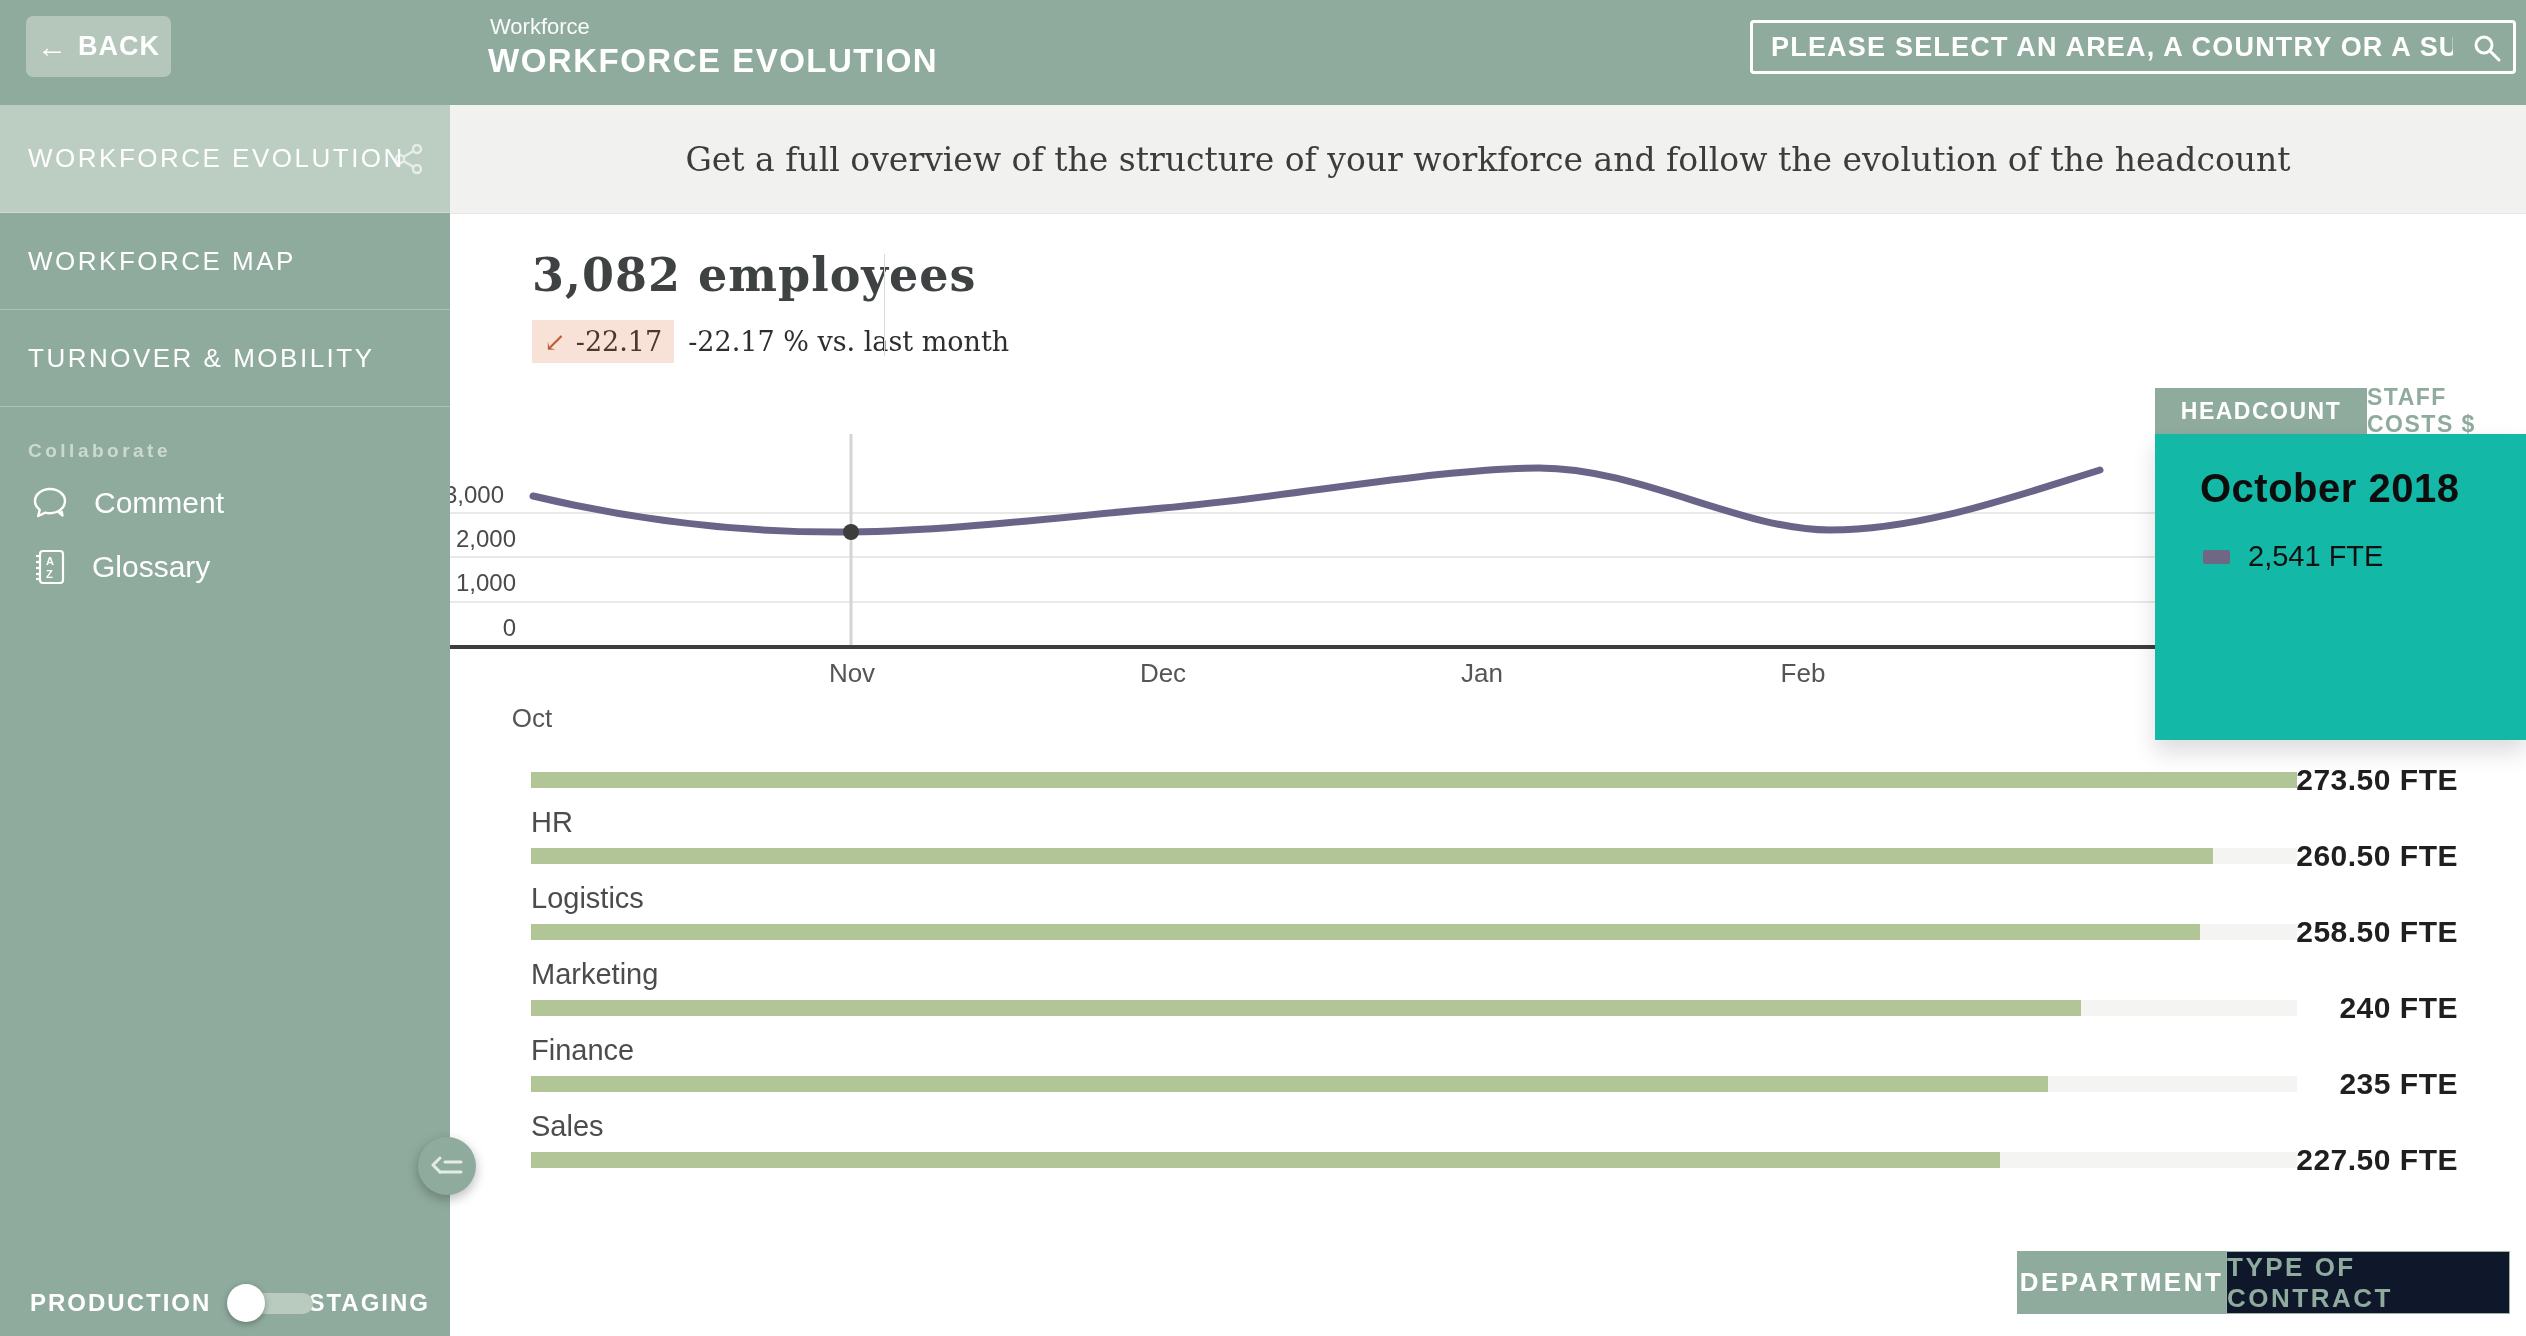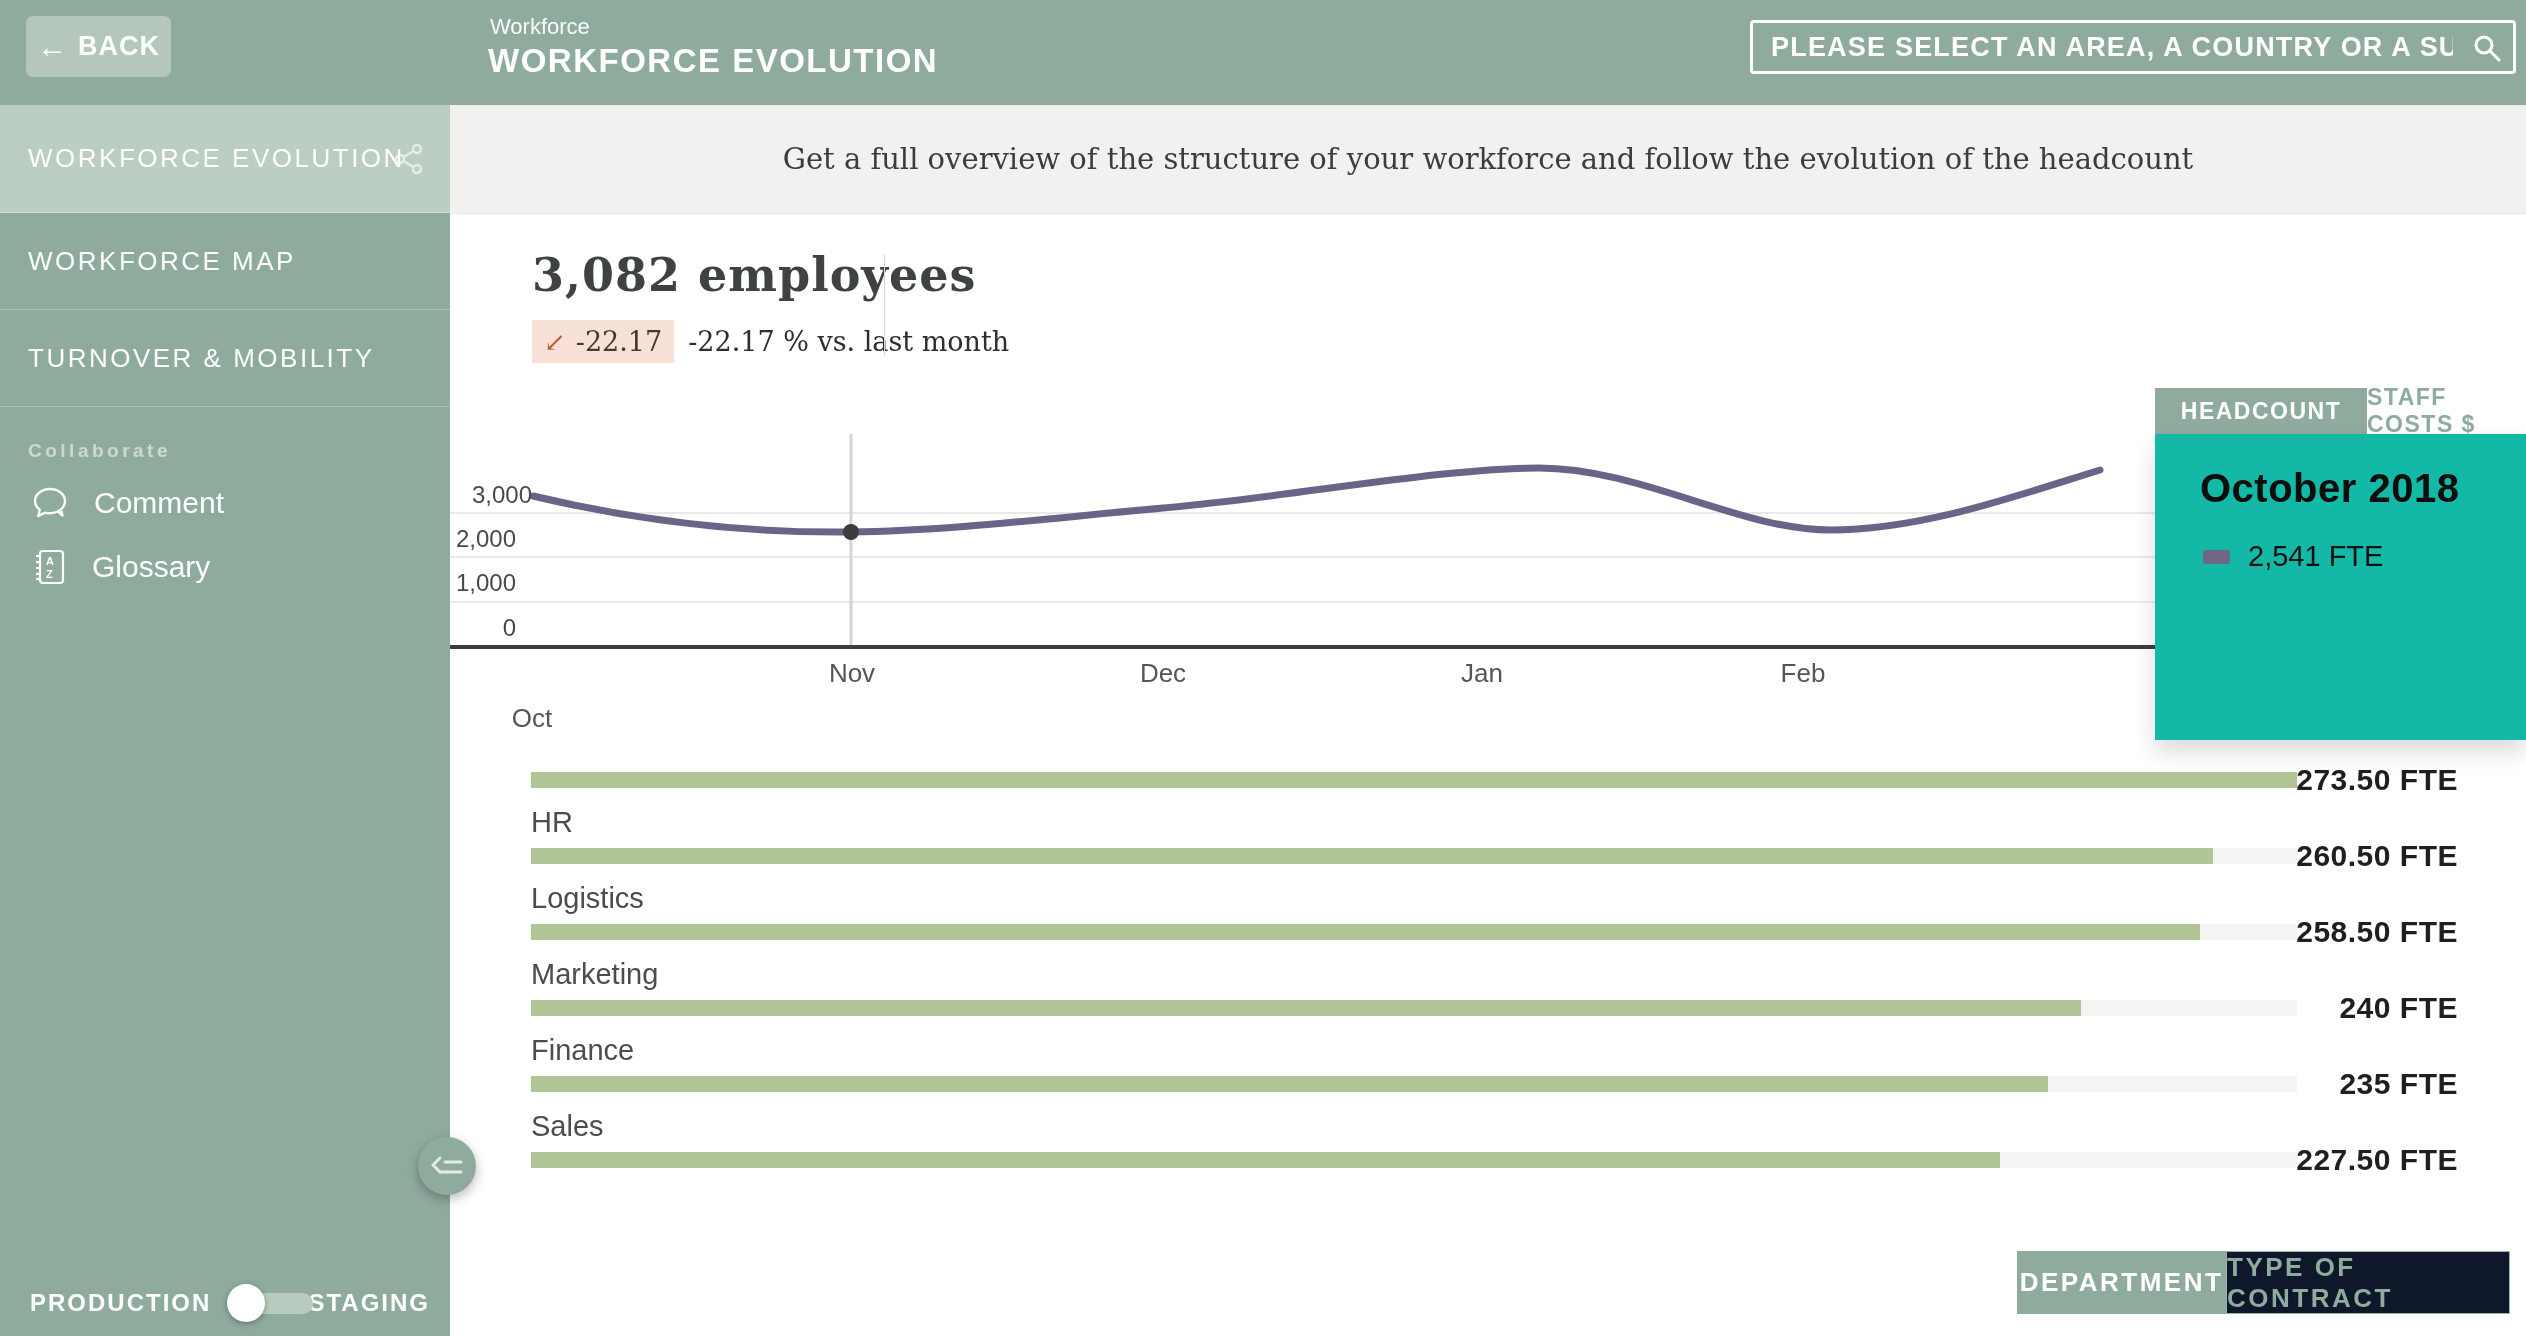--- a/index.html
+++ b/index.html
@@ -40,21 +40,21 @@
   .toggle-track { position:absolute; left:14px; top:10px; width:72px; height:21px; border-radius:11px; background:#b9cabf; }
   .toggle-knob { position:absolute; left:0; top:1px; width:38px; height:38px; border-radius:50%; background:#fff;
                  box-shadow:0 2px 6px rgba(0,0,0,.3); }
   .collapse-btn { left:418px; top:1137px; width:58px; height:58px; border-radius:50%; background:#8fab9e;
                   box-shadow:0 4px 12px rgba(0,0,0,.28); z-index:6; display:flex; align-items:center;
                   justify-content:center; cursor:pointer; }
 
   
   .subtitle-band { left:450px; top:105px; width:2076px; height:109px; background:#f1f1f0;
                    display:flex; align-items:center; justify-content:center; border-bottom:1px solid #e7e7e6; }
-  .subtitle { font-family:"DejaVu Serif", serif; font-size:29px; color:#3c3c3c; }
+  .subtitle { font-family:"DejaVu Serif", serif; font-size:33px; color:#3c3c3c; }
   .kpi-line { left:532px; top:248px; font-family:"DejaVu Serif", serif; font-weight:700;
               font-size:46px; color:#3f4242; letter-spacing:1px; }
   .kpi-row { left:532px; top:320px; display:flex; align-items:center; gap:14px;
              font-family:"DejaVu Serif", serif; font-size:27px; color:#2e2e2e; }
   .delta-badge { display:flex; align-items:center; gap:10px; background:#f8e1d7; color:#4a372e;
                  padding:6px 12px; }
   .delta-badge .arr { color:#c05a33; font-size:26px; line-height:1; }
   .kpi-divider { left:884px; top:254px; width:1px; height:102px; background:#d8d8d8; }
 
   
@@ -207,21 +207,21 @@
       <line x1="0" y1="93" x2="1705" y2="93" stroke="#e9e9e7" stroke-width="2"></line>
       <line x1="0" y1="137" x2="1705" y2="137" stroke="#e9e9e7" stroke-width="2"></line>
       <line x1="0" y1="182" x2="1705" y2="182" stroke="#e9e9e7" stroke-width="2"></line>
       <line x1="0" y1="227" x2="1705" y2="227" stroke="#3d3d3d" stroke-width="4"></line>
       <line x1="401" y1="14" x2="401" y2="225" stroke="#d4d4d2" stroke-width="3"></line>
       <path d="M83,76 C200,104 310,113 401,112 C500,111 610,97 713,88 C840,77 990,48 1089,48 C1190,48 1290,110 1380,110 C1470,110 1560,78 1650,50" fill="none" stroke="#6b6488" stroke-width="7" stroke-linecap="round"></path>
       <circle cx="401" cy="112" r="8" fill="#3d3d3d"></circle>
     </svg>
   </div>
 
-  <div class="abs ytick" style="left:456px; top:480px;">3,000</div>
+  <div class="abs ytick" style="left:428px; top:480px;">3,000</div>
   <div class="abs ytick" style="left:440px; top:524px;">2,000</div>
   <div class="abs ytick" style="left:440px; top:568px;">1,000</div>
   <div class="abs ytick" style="left:440px; top:613px;">0</div>
 
   <div class="abs xtick" style="left:532px;  top:657px;margin-top:45px;">Oct</div>
   <div class="abs xtick" style="left:852px;  top:657px;">Nov</div>
   <div class="abs xtick" style="left:1163px; top:657px;">Dec</div>
   <div class="abs xtick" style="left:1482px; top:657px;">Jan</div>
   <div class="abs xtick" style="left:1803px; top:657px;">Feb</div>
 

